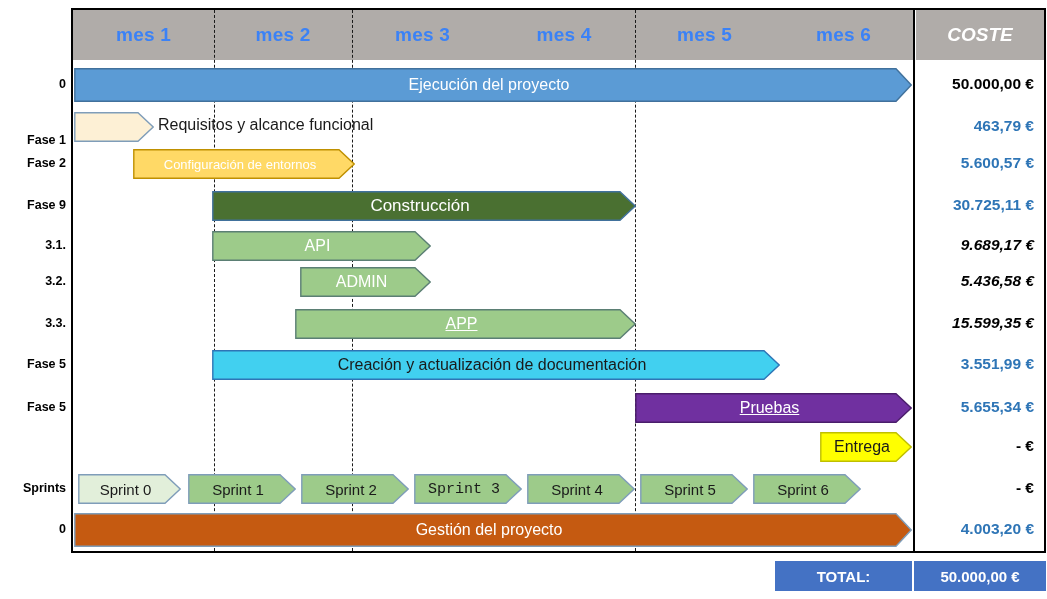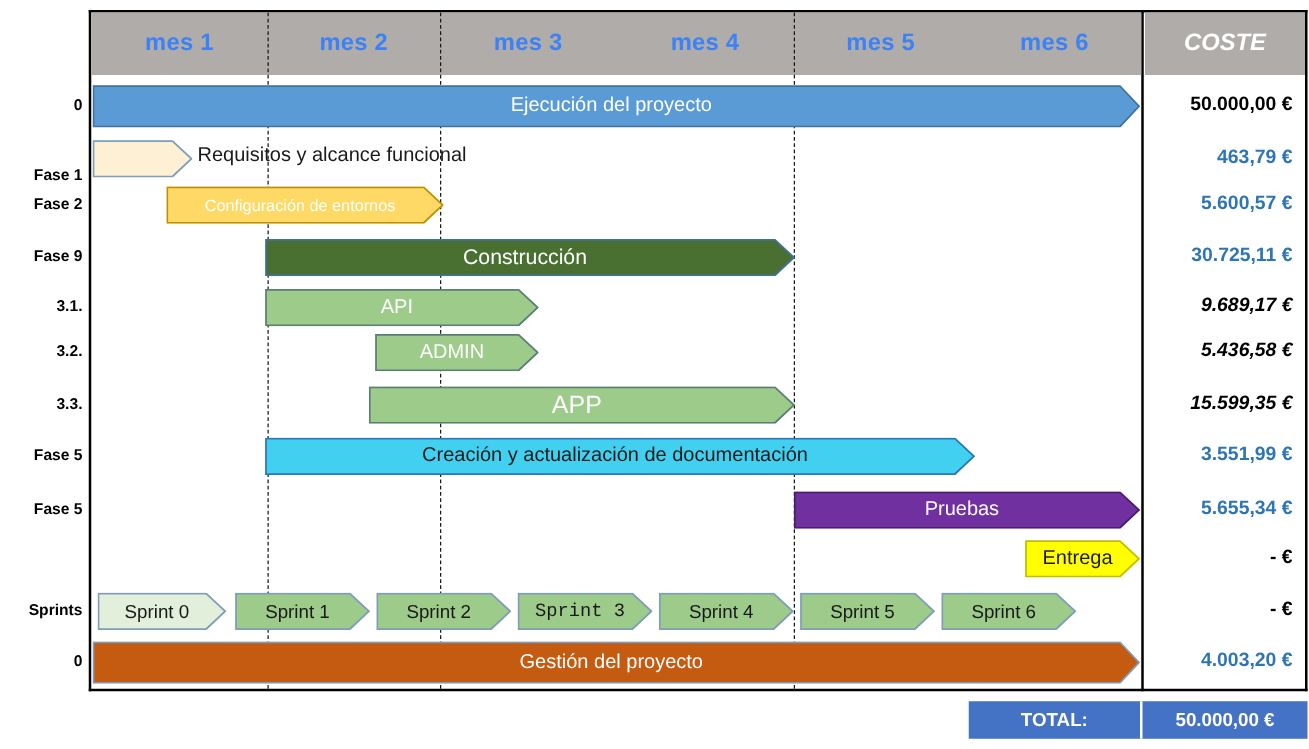--- a/index.html
+++ b/index.html
@@ -126,37 +126,37 @@
           <polygon points="0.8,0.8 115,0.8 130.2,15 115,29.2 0.8,29.2" fill="#9dcb8a" stroke="#5b7f74" stroke-width="1.4"></polygon>
         </svg>
         <div class="blabel" style="position: absolute; left: 0px; top: 0px; width: 123px; height: 30px; display: flex; align-items: center; justify-content: center; color: rgb(255, 255, 255); font-size: 16px;">ADMIN</div>
       </div>
       <div class="cost ital" style="top: 272px;">5.436,58 €</div>
       <div class="rowlabel" style="left: 0px; top: 316px;">3.3.</div>
       <div class="barwrap" style="left: 295px; top: 309px; width: 341px; height: 30px;">
         <svg width="341" height="30" viewBox="0 0 341 30" style="position: absolute; left: 0px; top: 0px;">
           <polygon points="0.8,0.8 325,0.8 340.2,15 325,29.2 0.8,29.2" fill="#9dcb8a" stroke="#5b7f74" stroke-width="1.4"></polygon>
         </svg>
-        <div class="blabel" style="position: absolute; left: 0px; top: 0px; width: 333px; height: 30px; display: flex; align-items: center; justify-content: center; color: rgb(255, 255, 255); font-size: 20px;">APP</div>
+        <div class="blabel" style="position: absolute; left: 0px; top: 0px; width: 333px; height: 30px; display: flex; align-items: center; justify-content: center; color: rgb(255, 255, 255); font-size: 16px; text-decoration: underline;">APP</div>
       </div>
       <div class="cost ital" style="top: 314px;">15.599,35 €</div>
       <div class="rowlabel" style="left: 0px; top: 357px;">Fase 5</div>
       <div class="barwrap" style="left: 212px; top: 350px; width: 568px; height: 30px;">
         <svg width="568" height="30" viewBox="0 0 568 30" style="position: absolute; left: 0px; top: 0px;">
           <polygon points="0.8,0.8 552,0.8 567.2,15 552,29.2 0.8,29.2" fill="#41d0f0" stroke="#2e75b6" stroke-width="1.4"></polygon>
         </svg>
         <div class="blabel" style="position: absolute; left: 0px; top: 0px; width: 560px; height: 30px; display: flex; align-items: center; justify-content: center; color: rgb(26, 26, 26); font-size: 16px;">Creación y actualización de documentación</div>
       </div>
       <div class="cost blue" style="top: 355px;">3.551,99 €</div>
       <div class="rowlabel" style="left: 0px; top: 400px;">Fase 5</div>
       <div class="barwrap" style="left: 635px; top: 393px; width: 277px; height: 30px;">
         <svg width="277" height="30" viewBox="0 0 277 30" style="position: absolute; left: 0px; top: 0px;">
           <polygon points="0.8,0.8 261,0.8 276.2,15 261,29.2 0.8,29.2" fill="#7030a0" stroke="#4a1d6b" stroke-width="1.4"></polygon>
         </svg>
-        <div class="blabel" style="position: absolute; left: 0px; top: 0px; width: 269px; height: 30px; display: flex; align-items: center; justify-content: center; color: rgb(255, 255, 255); font-size: 16px;">Pruebas</div>
+        <div class="blabel" style="position: absolute; left: 0px; top: 0px; width: 269px; height: 30px; display: flex; align-items: center; justify-content: center; color: rgb(255, 255, 255); font-size: 16px; text-decoration: underline;">Pruebas</div>
       </div>
       <div class="cost blue" style="top: 398px;">5.655,34 €</div>
       <div class="barwrap" style="left: 820px; top: 432px; width: 92px; height: 30px;">
         <svg width="92" height="30" viewBox="0 0 92 30" style="position: absolute; left: 0px; top: 0px;">
           <polygon points="0.8,0.8 76,0.8 91.2,15 76,29.2 0.8,29.2" fill="#ffff00" stroke="#bfbf00" stroke-width="1.4"></polygon>
         </svg>
         <div class="blabel" style="position: absolute; left: 0px; top: 0px; width: 84px; height: 30px; display: flex; align-items: center; justify-content: center; color: rgb(26, 26, 26); font-size: 16px;">Entrega</div>
       </div>
       <div class="cost black" style="top: 437px;">-      €</div>
       <div class="rowlabel" style="left: 0px; top: 481px;">Sprints</div>

